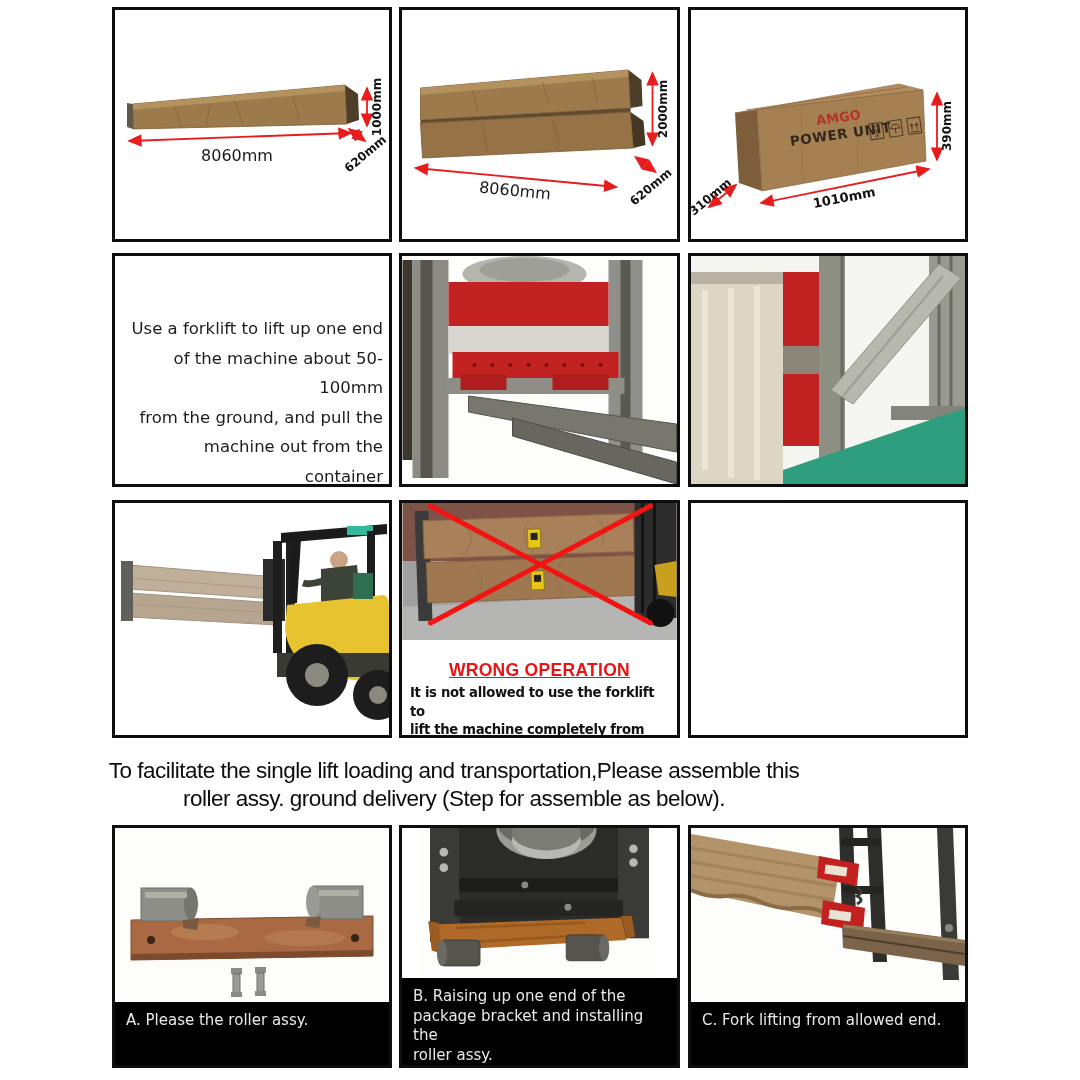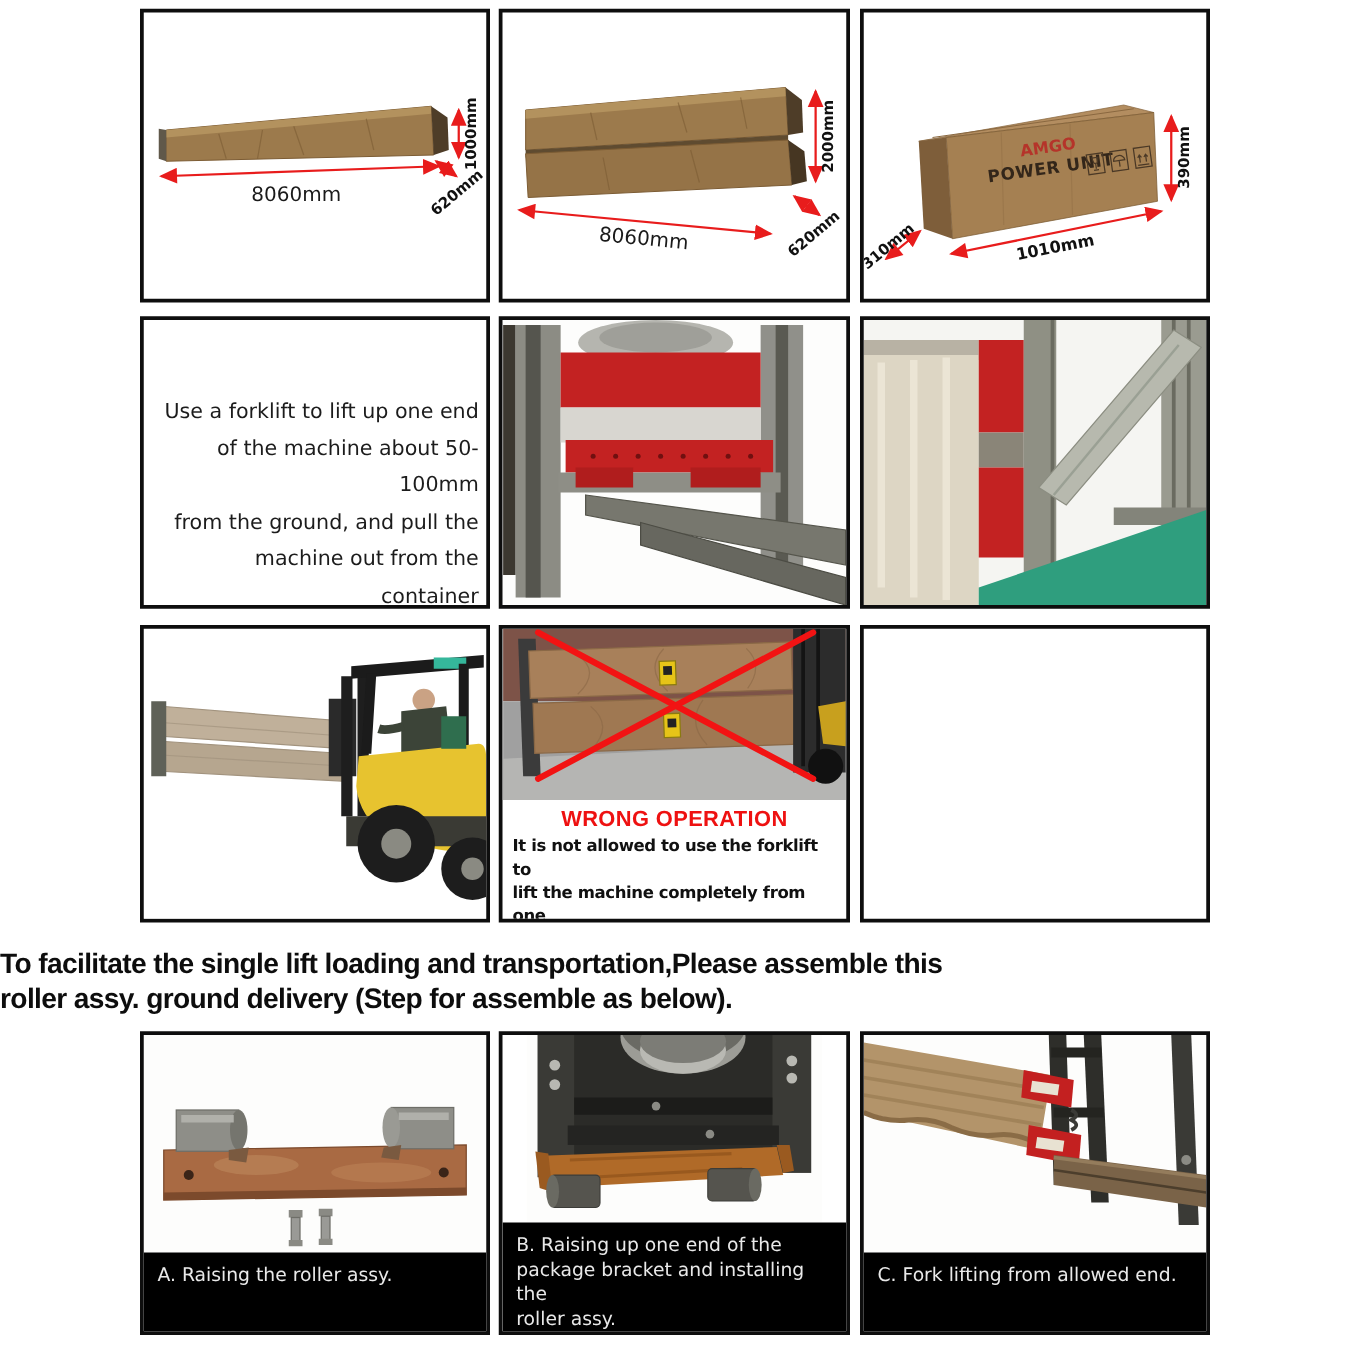--- a/index.html
+++ b/index.html
@@ -3,26 +3,26 @@
 <meta charset="utf-8">
 <style>
   html,body{margin:0;padding:0;background:#fff;}
   .sheet{position:relative;width:1080px;height:1080px;background:#fff;
          font-family:"DejaVu Sans",sans-serif;overflow:hidden;}
   .panel{position:absolute;background:#fff;border:3px solid #0e0e0e;box-sizing:border-box;overflow:hidden;}
   .c1{left:112px;width:280px}.c2{left:399px;width:281px}.c3{left:688px;width:280px}
   .r1{top:7px;height:235px}.r2{top:253px;height:234px}.r3{top:500px;height:238px}.r4{top:825px;height:243px}
   .panel svg{display:block;}
   .instr-text{padding:58px 6px 0 13px;font-size:16.5px;line-height:29.5px;color:#1c1c1c;white-space:pre-line;text-align:right;}
-  .warn-title{margin-top:5px;text-align:center;color:#ee1111;font-weight:bold;font-size:17.5px;
-              font-family:"Liberation Sans",sans-serif;letter-spacing:.3px;}
+  .warn-title{margin-top:20px;text-align:center;color:#ee1111;font-weight:bold;font-size:17.5px;
+              font-family:"Liberation Sans",sans-serif;letter-spacing:.3px;text-decoration:underline;}
   .warn-body{padding:3px 6px 0 8px;font-size:13.2px;line-height:18.5px;font-weight:bold;color:#111;
              letter-spacing:-.3px;white-space:pre-line;}
-  .heading{position:absolute;top:757px;left:0;width:908px;text-align:left;color:#0d0d0d;
-           font-family:"Liberation Sans",sans-serif;font-weight:bold;font-size:22.5px;line-height:28px;
+  .heading{position:absolute;top:757px;left:0;width:908px;text-align:center;color:#0d0d0d;
+           font-family:"Liberation Sans",sans-serif;font-weight:normal;font-size:22.5px;line-height:28px;
            letter-spacing:-.5px;}
   .stepwrap{display:flex;flex-direction:column;height:100%;}
   .step-caption{flex:1;background:#000;color:#e9e9e9;font-size:15px;line-height:19.5px;
                 padding:9px 22px 0 11px;white-space:pre-line;}
 </style>
 </head>
 <body>
 
 <div class="sheet">
 
@@ -254,21 +254,21 @@
         </g>
         <g>
           <rect x="116" y="140" width="11" height="6" fill="#8a8a84"></rect>
           <rect x="118" y="146" width="7" height="20" fill="#9a9a96" stroke="#6e6e68"></rect>
           <rect x="116" y="164" width="11" height="5" fill="#8a8a84"></rect>
           <rect x="140" y="139" width="11" height="6" fill="#8a8a84"></rect>
           <rect x="142" y="145" width="7" height="20" fill="#9a9a96" stroke="#6e6e68"></rect>
           <rect x="140" y="163" width="11" height="5" fill="#8a8a84"></rect>
         </g>
       </svg>
-      <div class="step-caption">A. Raising the roller assy.</div>
+      <div class="step-caption">A. Please the roller assy.</div>
     </div>
   </div>
 
   <div class="panel c2 r4">
     <div class="stepwrap">
       <svg viewBox="0 0 274 174" width="275" height="174">
         <rect width="274" height="174" fill="#fdfdfc"></rect>
         <polygon points="18,0 252,0 252,118 18,118" fill="#2b2b28"></polygon>
         <ellipse cx="145" cy="2" rx="58" ry="34" fill="#9c9c96"></ellipse>
         <ellipse cx="145" cy="-8" rx="58" ry="32" fill="#6a6a64"></ellipse>

